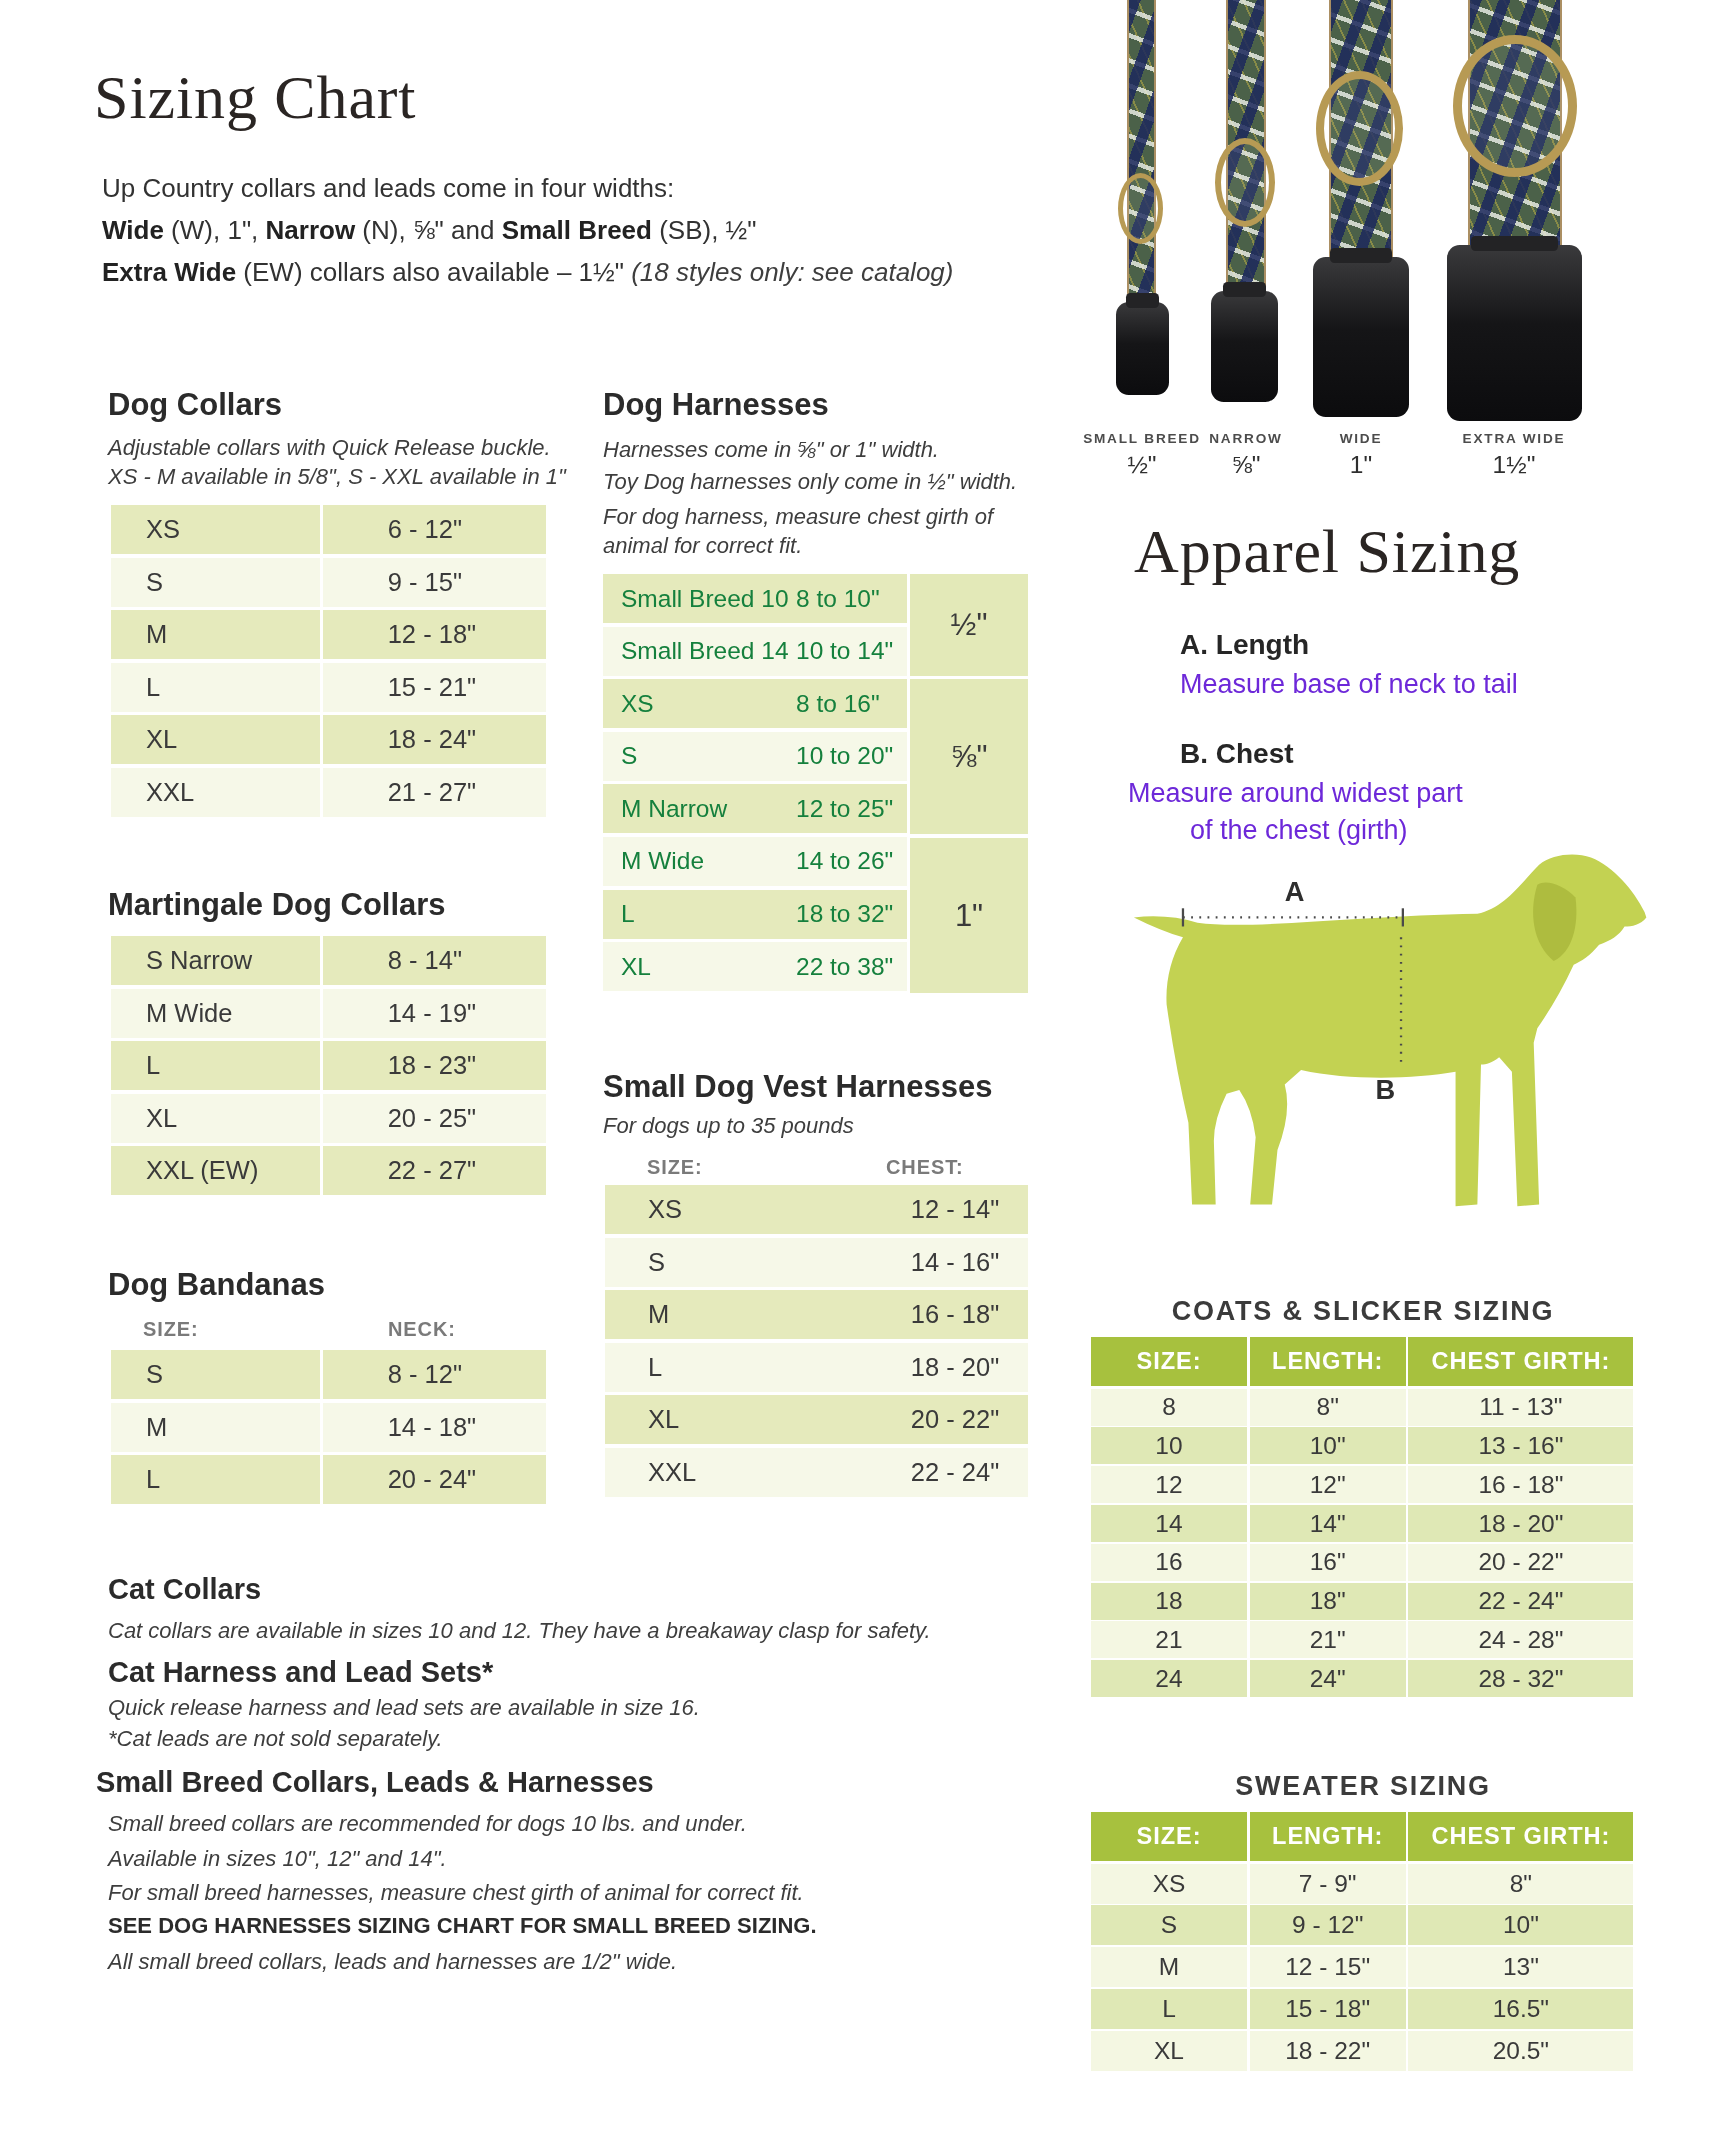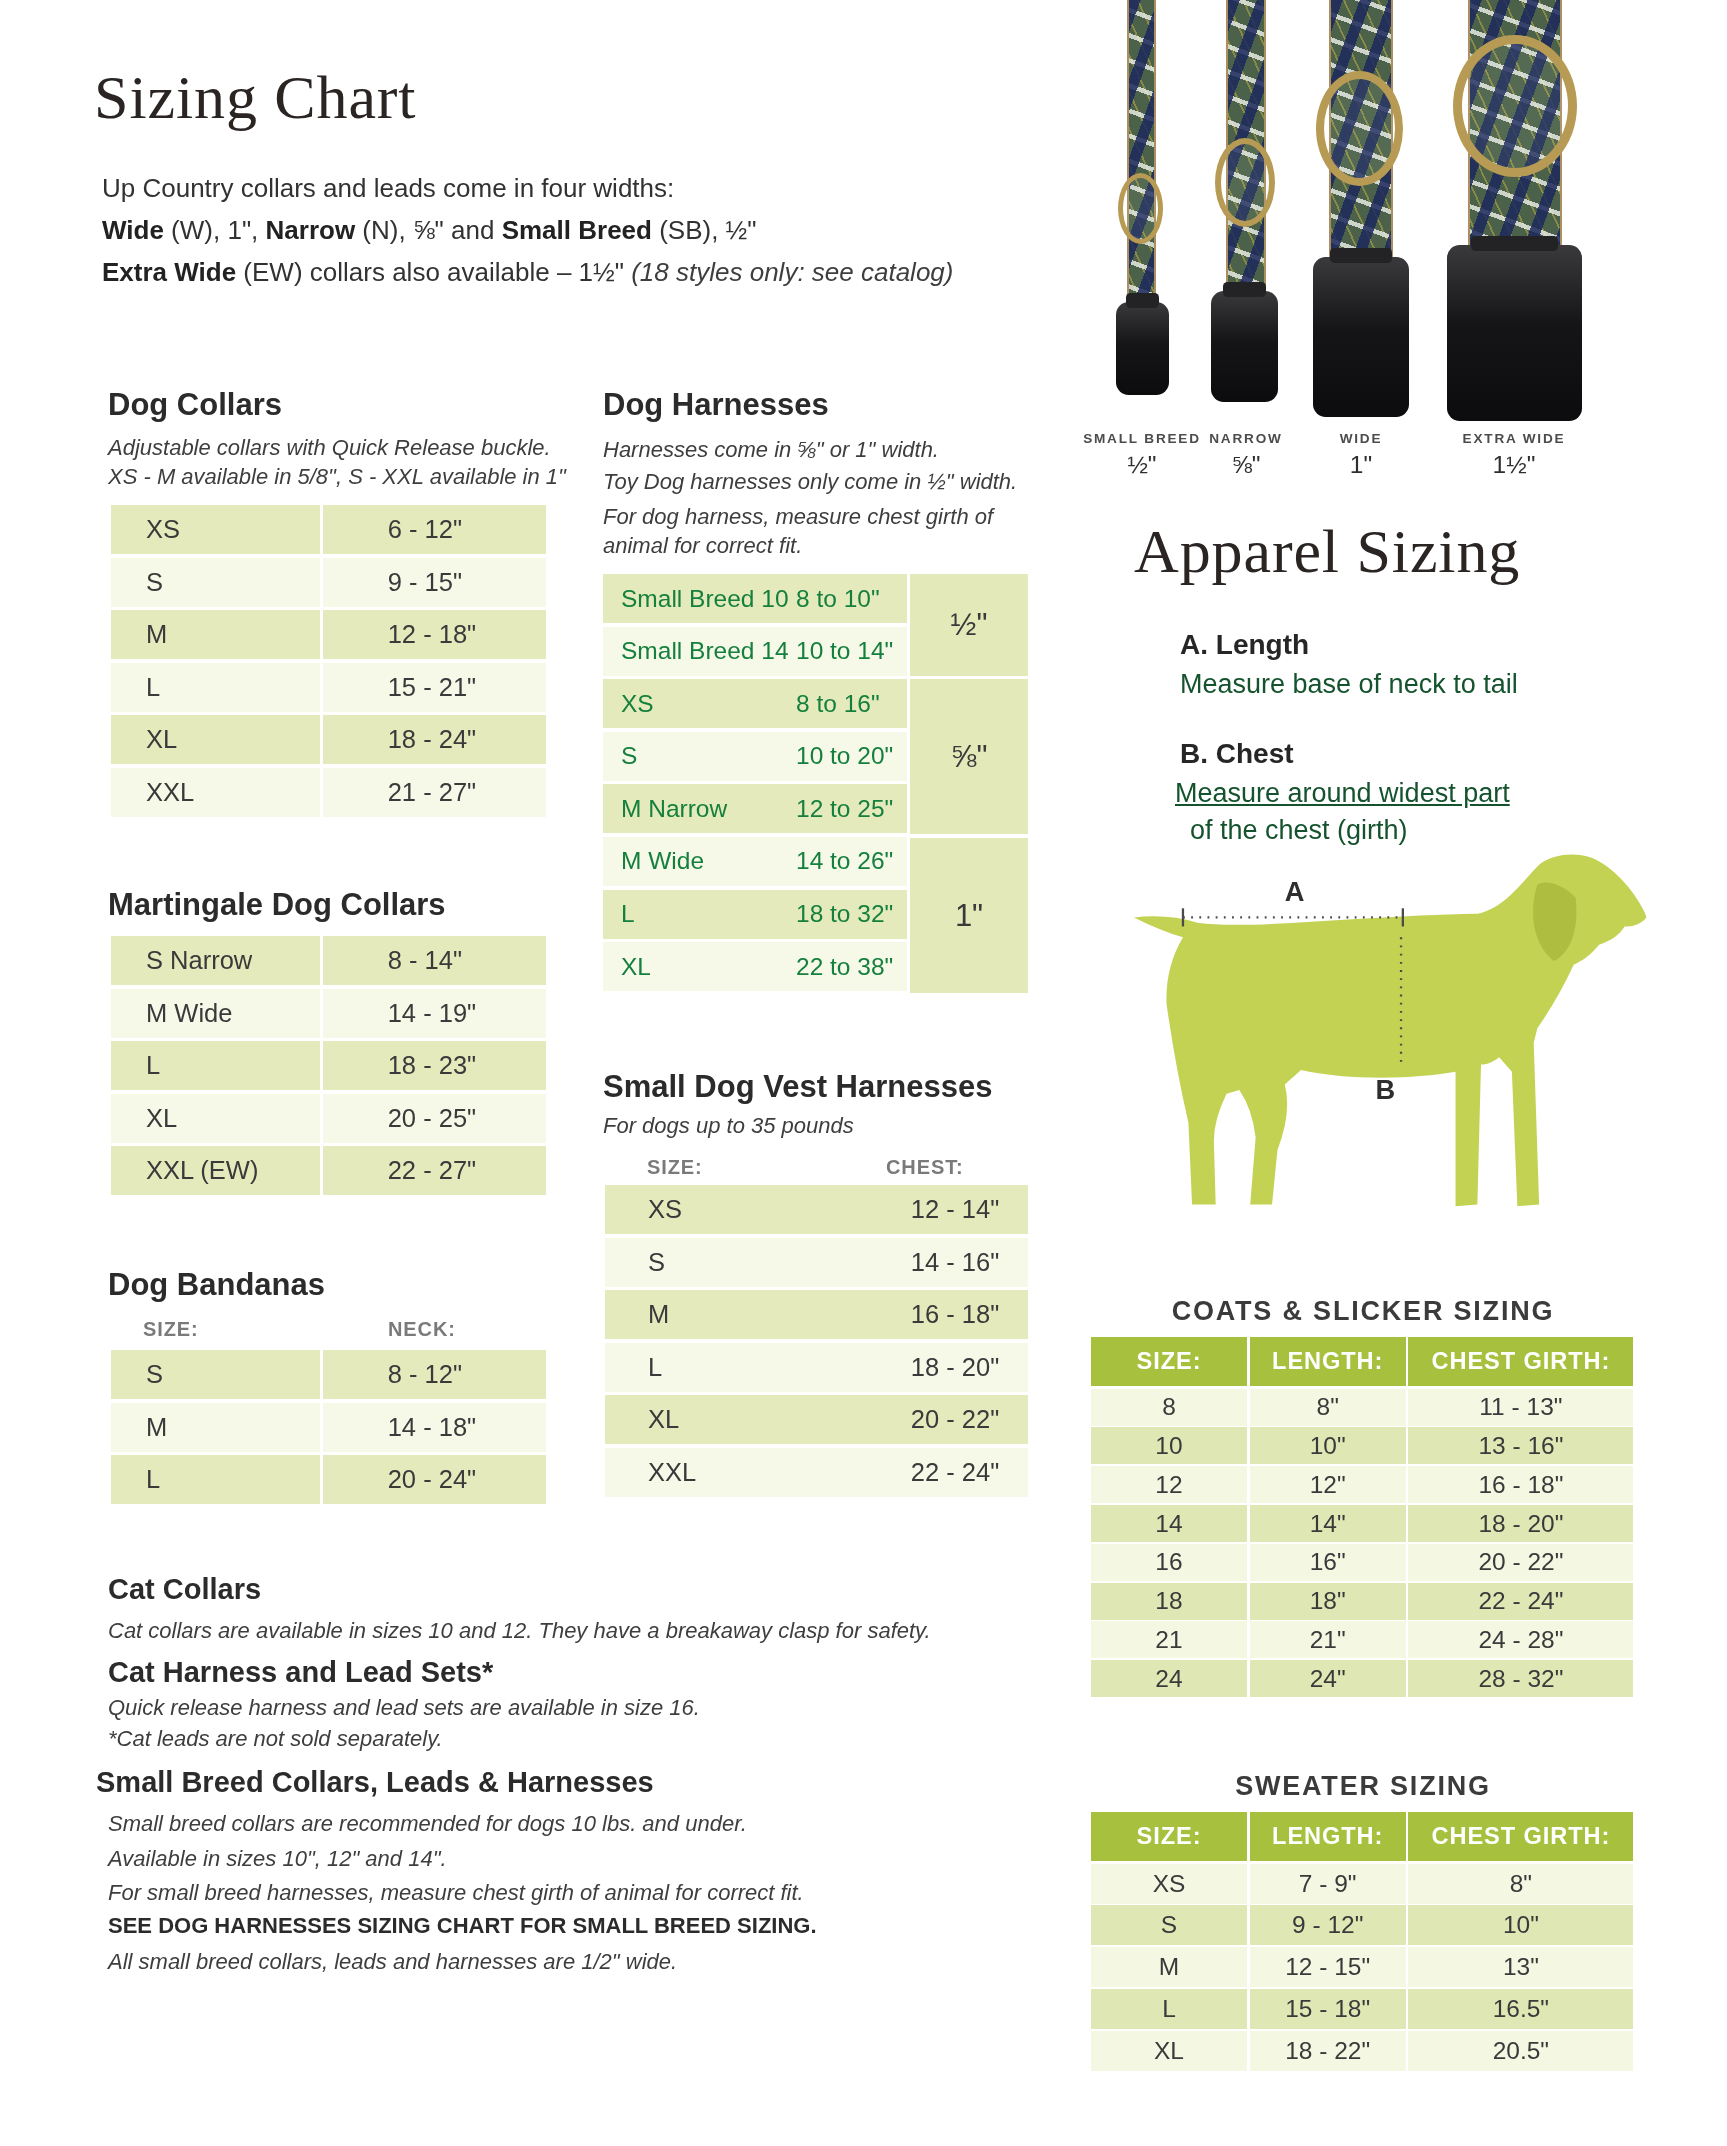--- a/index.html
+++ b/index.html
@@ -69,21 +69,21 @@
     border-left:2.7px solid #ab8f63;border-right:2.7px solid #ab8f63;}
   .ring{position:absolute;border:6.4px solid #b79a54;border-radius:50%;background:rgba(255,255,255,0.06);z-index:2;}
   .buckle{position:absolute;border-radius:12.7px;z-index:2;
     background:linear-gradient(180deg,#3a3a3c,#151517 45%,#0c0c0e);}
   .buckle::before{content:"";position:absolute;top:-9px;left:18%;right:18%;height:14.5px;background:#232325;border-radius:4.5px;}
   .collar-name{position:absolute;width:200px;text-align:center;font-size:13.6px;font-weight:bold;
                letter-spacing:1.8px;color:#4c4c4c;}
   .collar-size{position:absolute;width:200px;text-align:center;font-size:24.5px;color:#2f2f2f;}
 
   .ab-head{font-size:28px;font-weight:bold;color:#262626;}
-  .ab-text{font-size:27px;color:#14532d;}
+  .ab-text{font-size:27px;color:#6d28d9;}
 </style>
 </head>
 <body>
 
 <div class="page">
 
   <div class="abs serif-title" style="left:94px;top:62px;">Sizing Chart</div>
 
   <div class="abs" style="left:102px;top:167px;">
     <div class="introline">Up Country collars and leads come in four widths:</div>
@@ -298,21 +298,21 @@
   <div class="collar-name" style="left:1261px;top:431px;">WIDE</div>
   <div class="collar-size" style="left:1261px;top:451px;">1"</div>
   <div class="collar-name" style="left:1414px;top:431px;">EXTRA WIDE</div>
   <div class="collar-size" style="left:1414px;top:451px;">1½"</div>
 
   <div class="abs serif-title" style="left:1134px;top:516px;">Apparel Sizing</div>
 
   <div class="abs ab-head" style="left:1180px;top:629px;">A. Length</div>
   <div class="abs ab-text" style="left:1180px;top:669px;">Measure base of neck to tail</div>
   <div class="abs ab-head" style="left:1180px;top:738px;">B. Chest</div>
-  <div class="abs ab-text" style="left:1175px;top:778px;text-decoration:underline;">Measure around widest part</div>
+  <div class="abs ab-text" style="left:1128px;top:778px;">Measure around widest part</div>
   <div class="abs ab-text" style="left:1180px;top:815px;margin-left:10px;">of the chest (girth)</div>
 
   <svg class="abs" style="left:1123px;top:850px;" width="527" height="391" viewBox="0 0 580 430">
     <path fill="#c3d252" d="M12 74 Q50 70 82 80 C140 88 260 72 390 70 C420 64 440 34 458 16 C472 4 498 2 515 8 C540 18 562 44 574 68 L576 74 C570 82 560 84 552 84 C546 94 536 100 524 104 C514 116 505 122 496 126 C484 152 470 176 456 196 L452 212 L458 390 L434 392 L428 244 L414 228 C406 234 400 236 394 236 L390 390 L366 392 L366 244 C320 252 250 254 196 242 L178 258 Q186 288 170 330 L164 390 L140 390 L146 316 Q142 284 128 264 L114 268 Q100 296 100 320 L102 390 L76 390 L72 300 Q58 240 48 170 Q46 130 66 96 Q40 88 12 74 Z"></path>
     <path fill="#aebc3f" d="M456 38 C446 70 452 104 474 122 C494 112 502 84 498 52 C484 38 466 32 456 38 Z"></path>
     <line x1="66" y1="74" x2="308" y2="74" stroke="#4a4a4a" stroke-width="2.5" stroke-dasharray="2 7"></line>
     <line x1="66" y1="64" x2="66" y2="84" stroke="#4a4a4a" stroke-width="2.5"></line>
     <line x1="308" y1="64" x2="308" y2="84" stroke="#4a4a4a" stroke-width="2.5"></line>
     <line x1="306" y1="96" x2="306" y2="240" stroke="#4a4a4a" stroke-width="2.5" stroke-dasharray="2 7"></line>
     <text x="178" y="56" font-family="Liberation Sans, sans-serif" font-size="30" font-weight="bold" fill="#2e2e2e">A</text>

